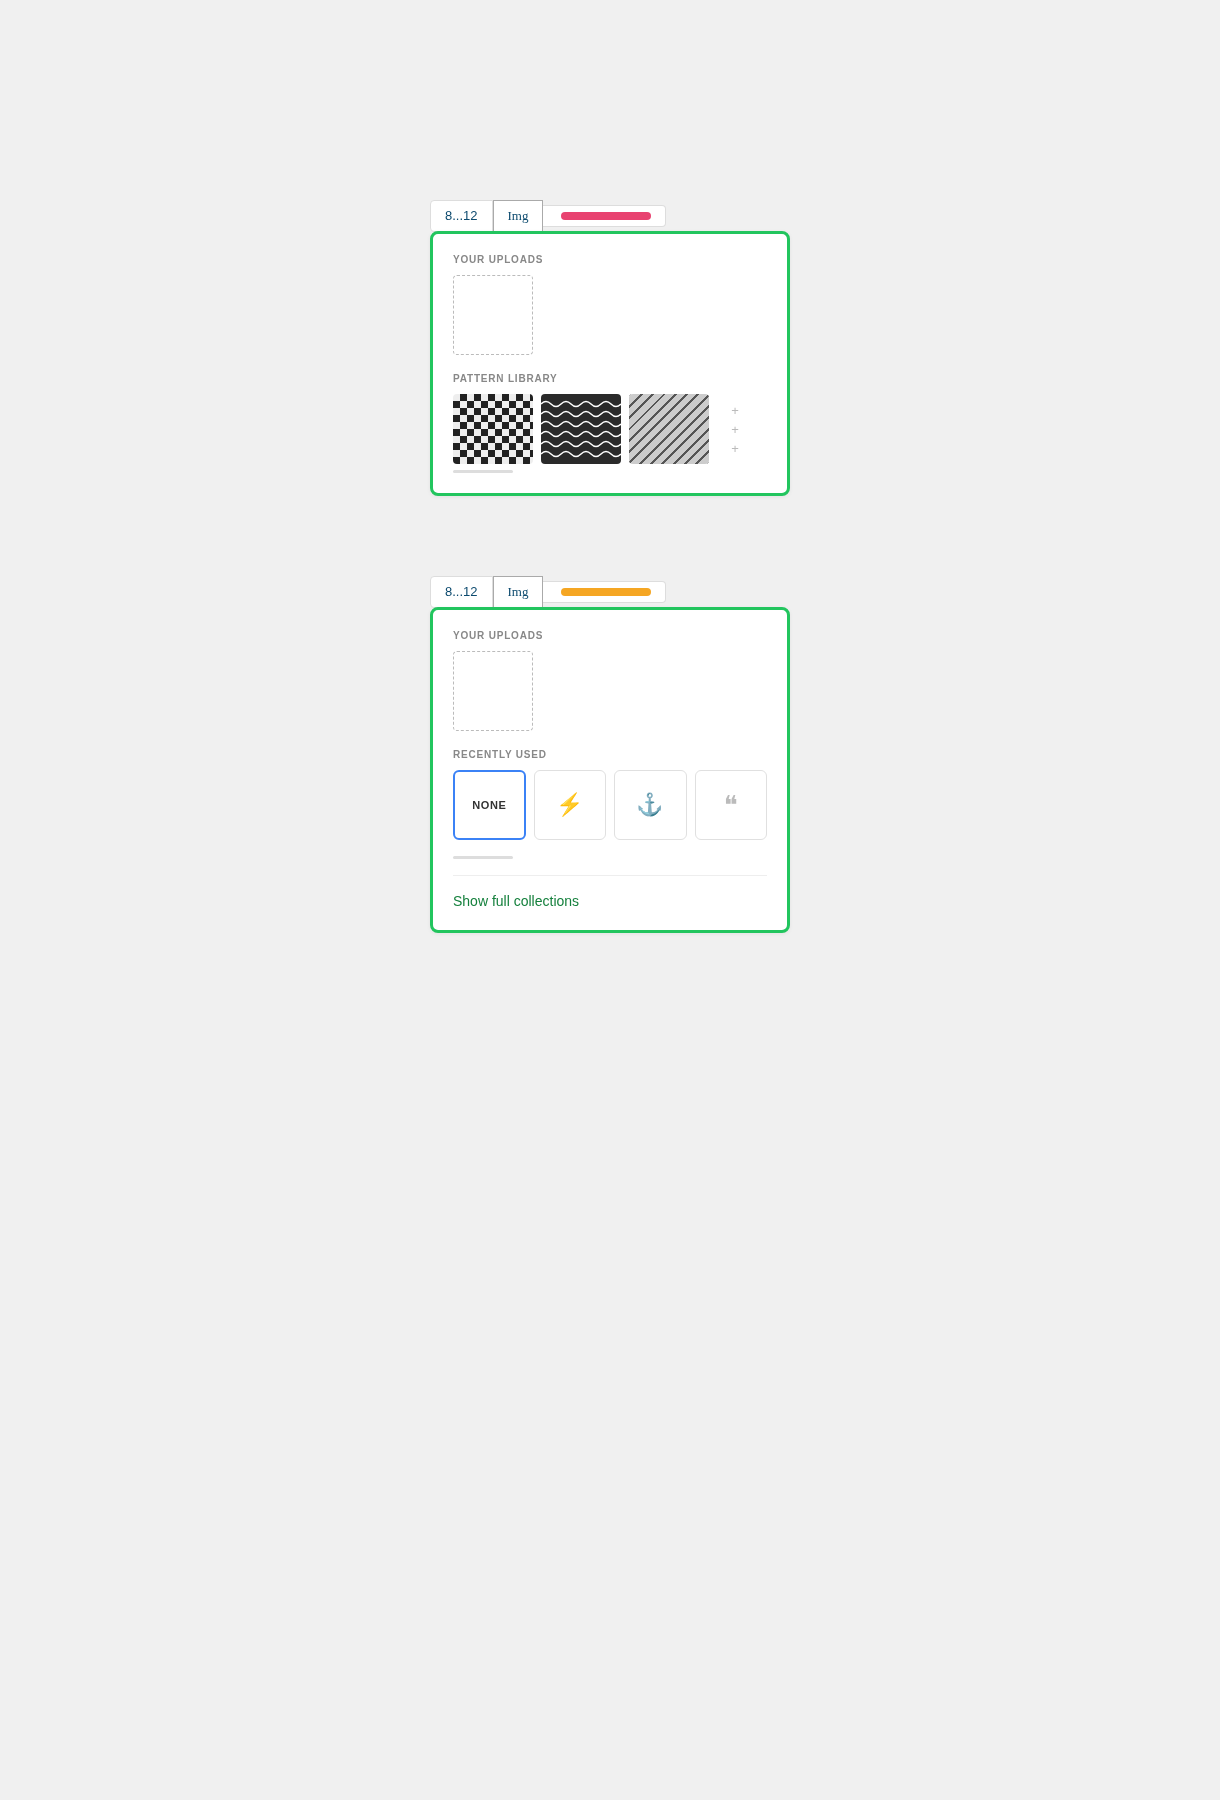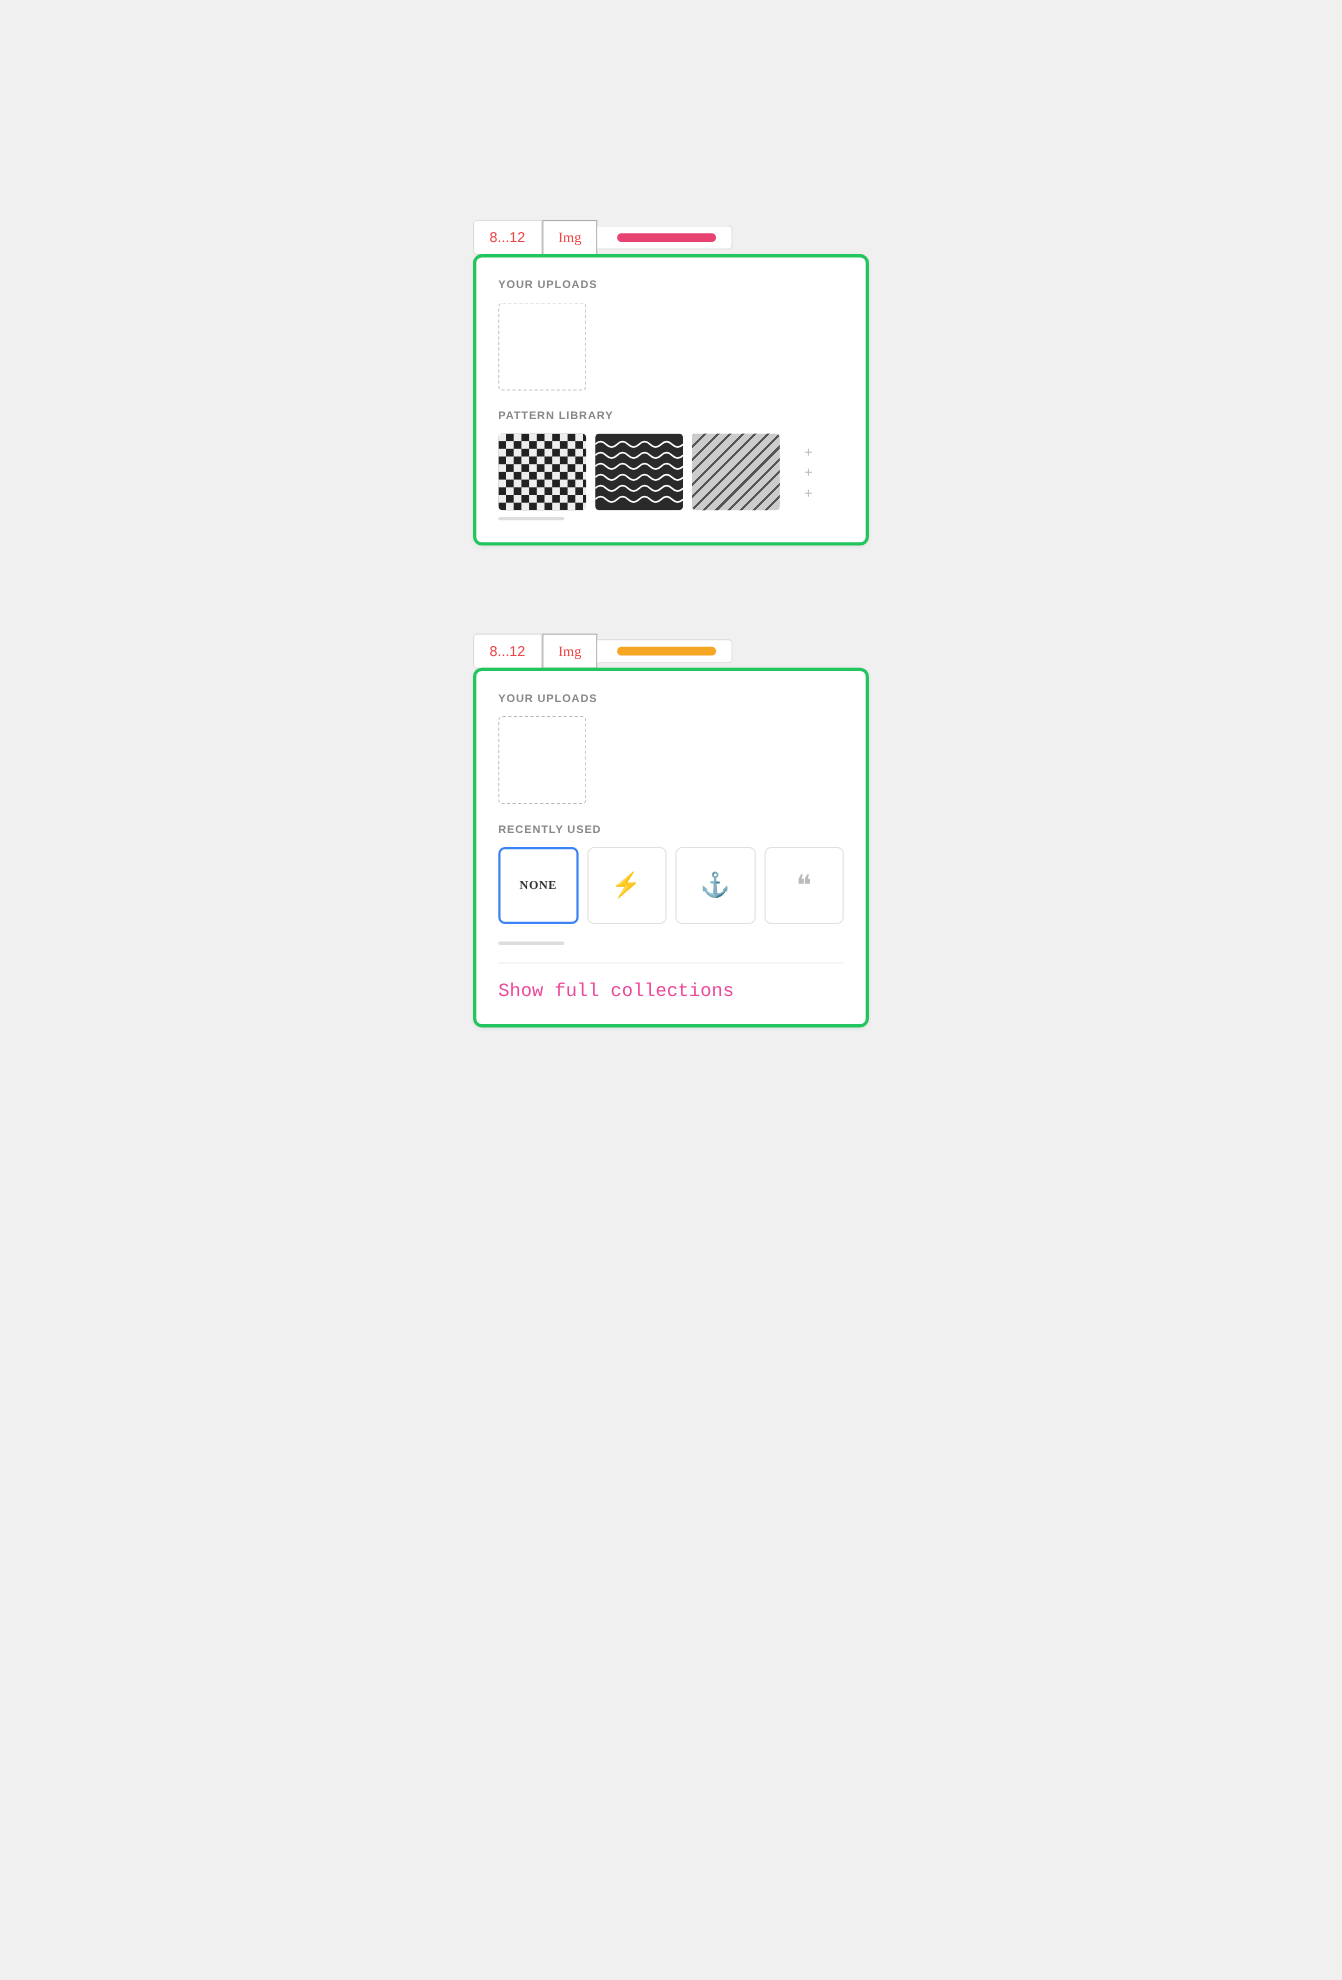--- a/index.html
+++ b/index.html
@@ -25,21 +25,21 @@
 
     .tab-bar {
       display: flex;
       align-items: center;
       gap: 0;
     }
 
     .tab {
       padding: 6px 14px;
       font-size: 13px;
-      color: #ef4444;
+      color: #0c4a6e;
       background: #fff;
       border: 1px solid #ddd;
       cursor: pointer;
       line-height: 1.4;
     }
 
     .tab:first-child {
       border-radius: 4px 0 0 4px;
     }
 
@@ -165,21 +165,20 @@
     .recently-item {
       width: 80px;
       height: 70px;
       border-radius: 6px;
       border: 1px solid #e0e0e0;
       display: flex;
       align-items: center;
       justify-content: center;
       cursor: pointer;
       background: #fff;
-      font-family: Liberation Serif, serif;
     }
 
     .recently-item.selected {
       border: 2px solid #3b82f6;
       border-radius: 6px;
     }
 
     .recently-item-none {
       font-size: 11px;
       font-weight: 600;
@@ -196,25 +195,24 @@
       color: #888;
     }
 
     .divider {
       height: 1px;
       background: #eee;
       margin: 16px 0;
     }
 
     .show-collections-link {
-      font-size: 17px;
-      color: #ec4899;
+      font-size: 14px;
+      color: #15803d;
       cursor: pointer;
       text-decoration: none;
-      font-family: Liberation Mono, monospace;
     }
 
     
     .scroll-hint {
       height: 3px;
       width: 60px;
       background: #ddd;
       border-radius: 2px;
       margin-top: 6px;
     }

